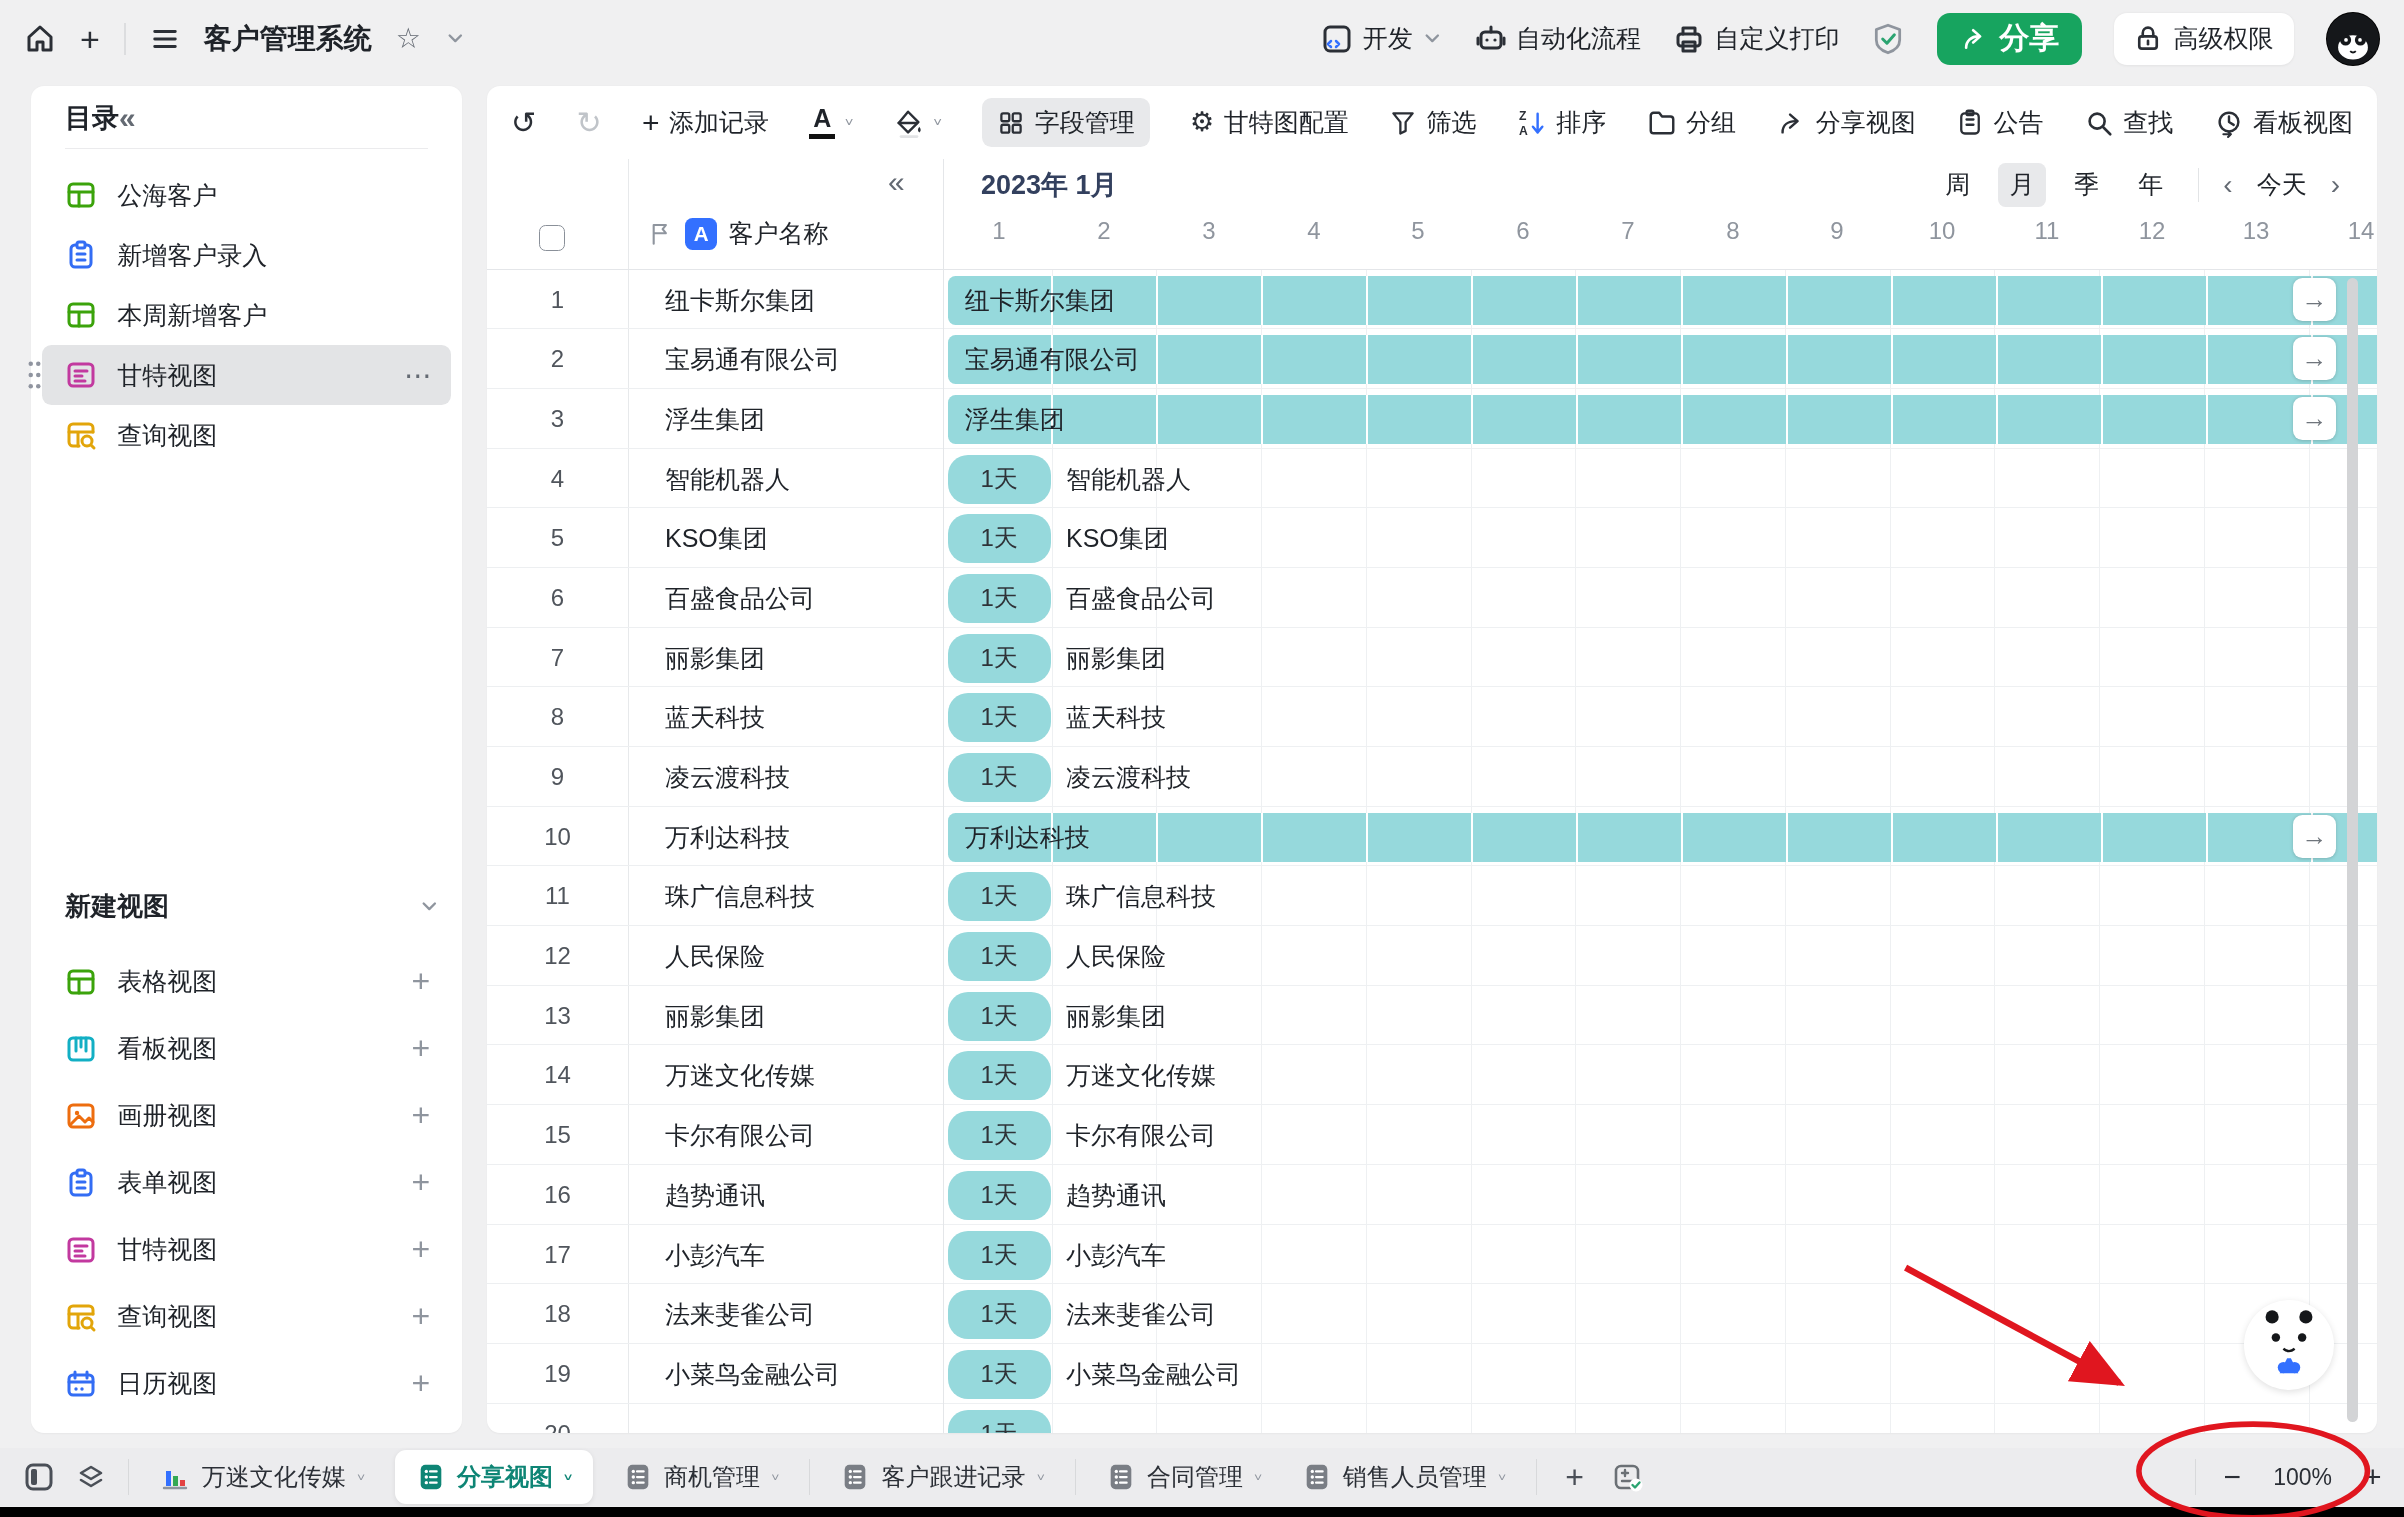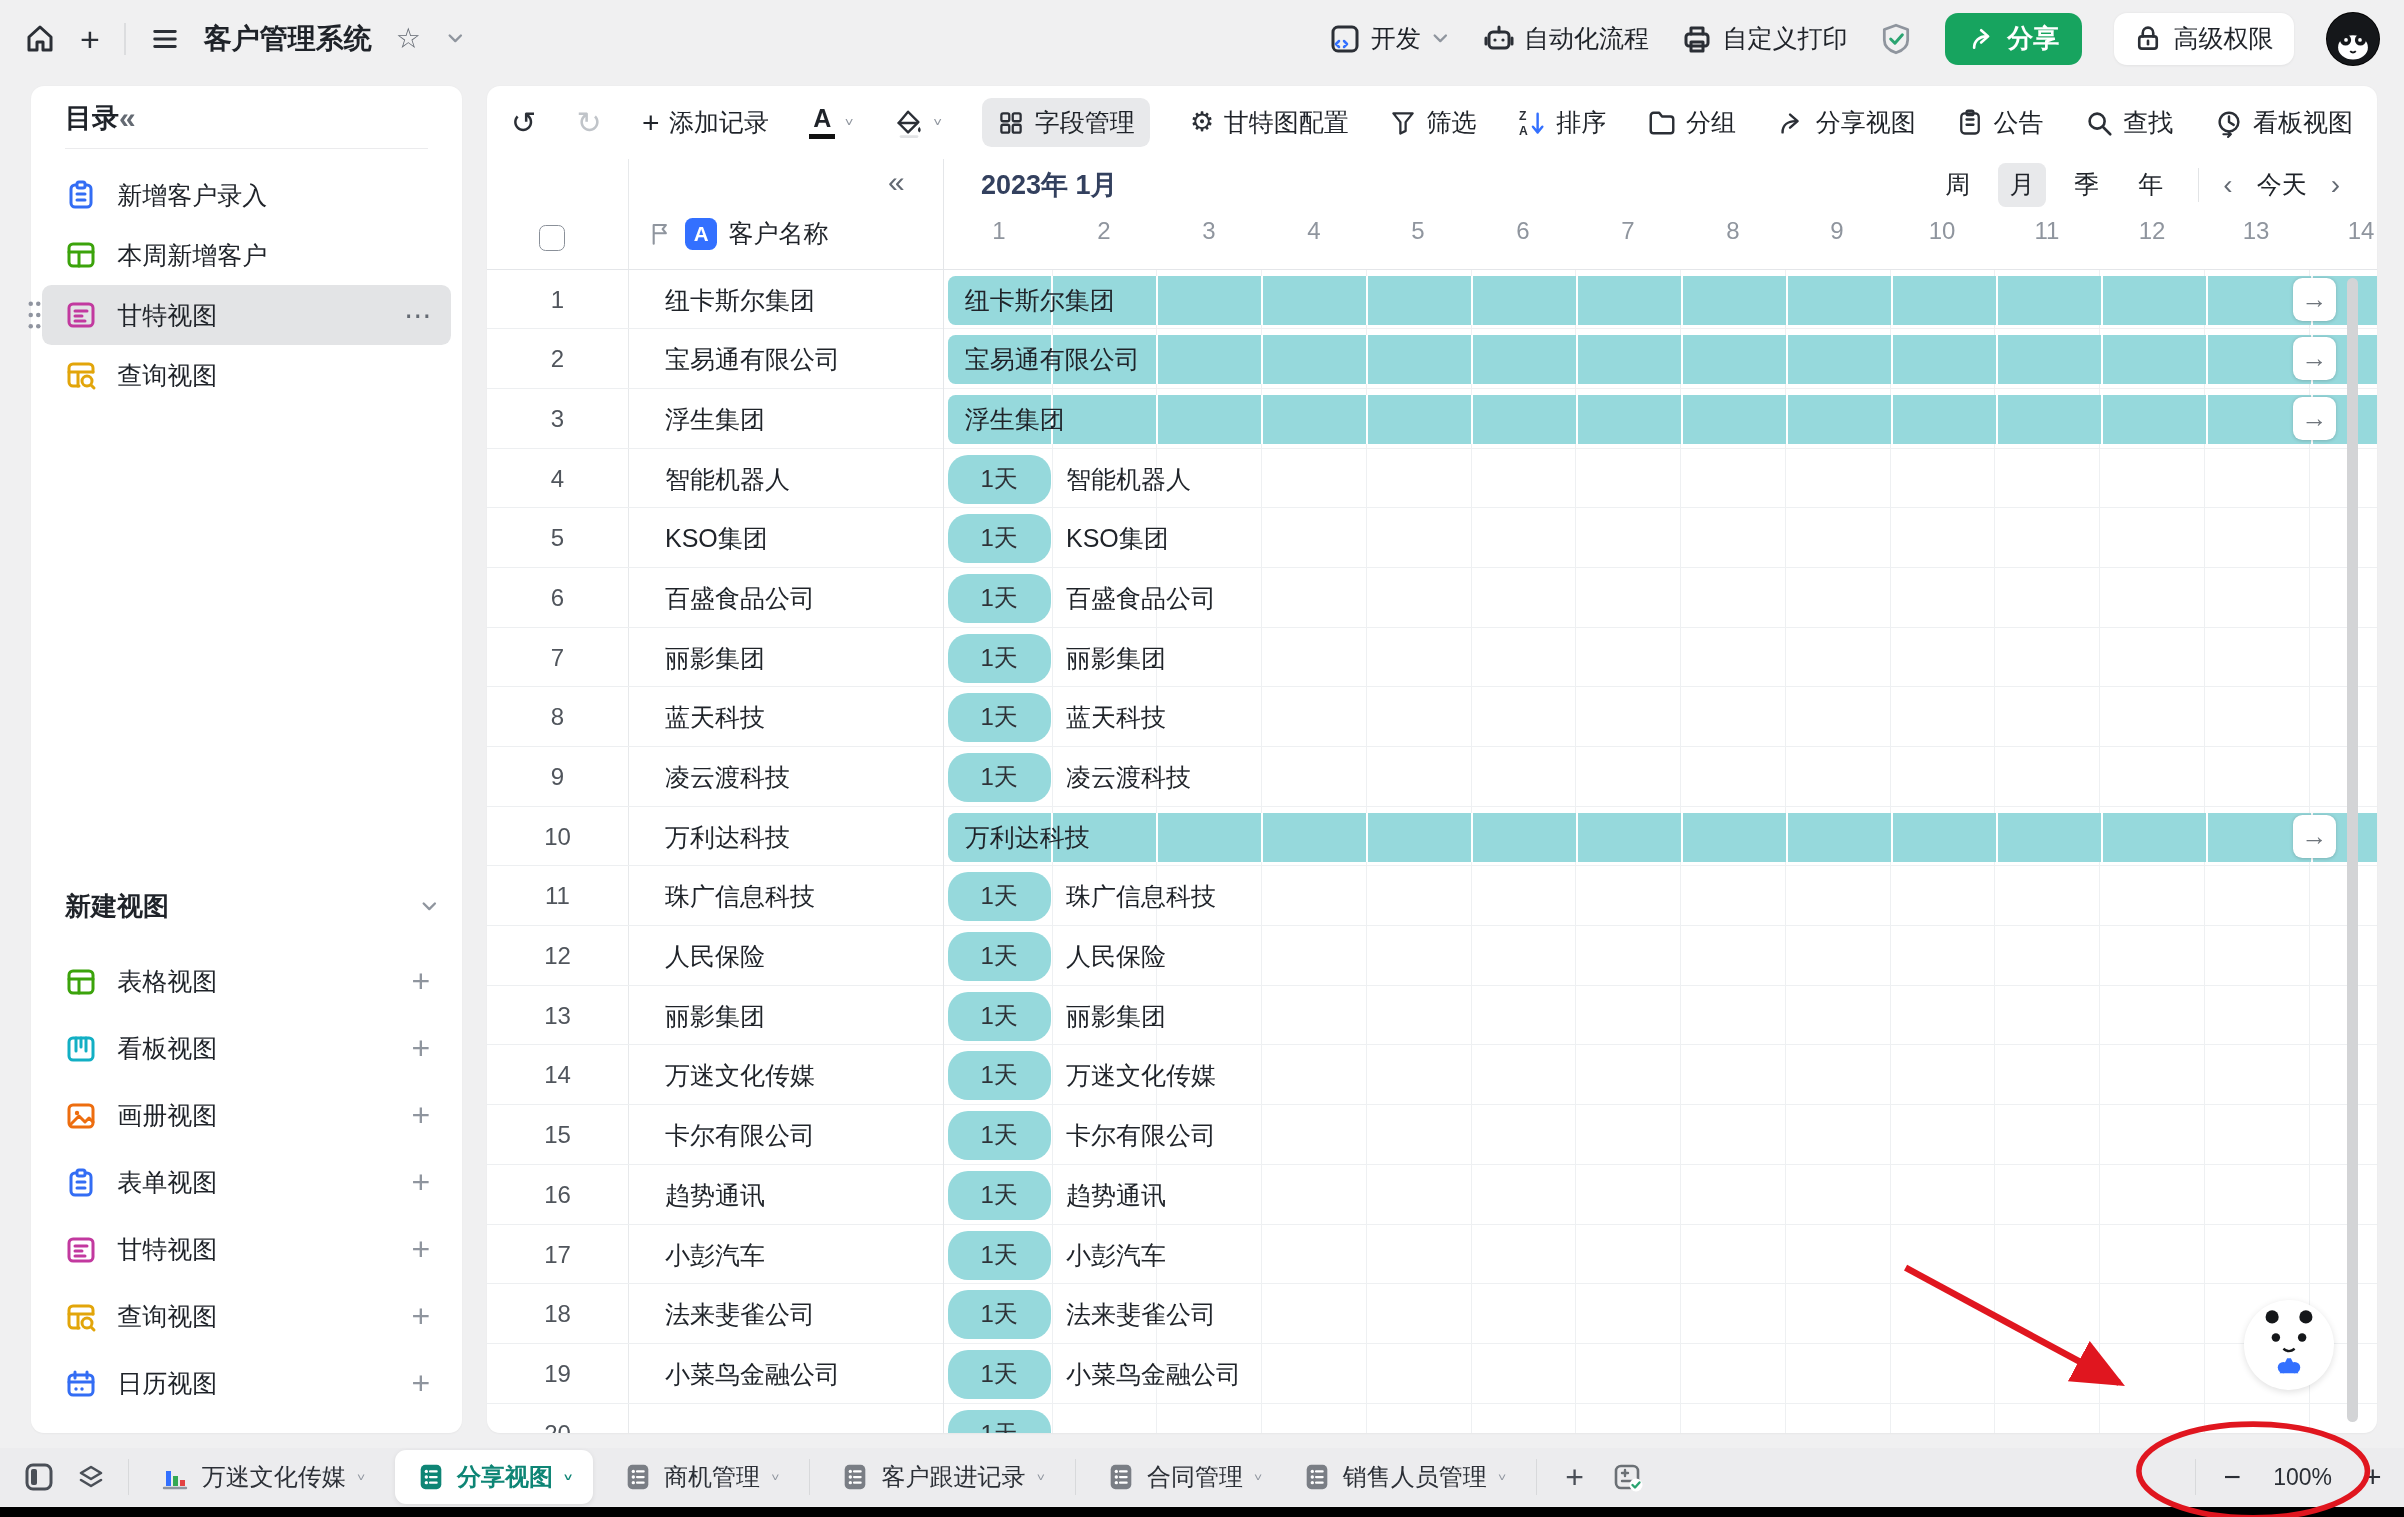--- a/index.html
+++ b/index.html
@@ -7,21 +7,21 @@
        font-family:"Liberation Sans","DejaVu Sans",sans-serif;color:#1f2329;}
   svg{display:block;}
   
   .topbar{position:absolute;left:0;top:0;width:100%;height:77px;display:flex;align-items:center;justify-content:space-between;padding:0 24px;box-sizing:border-box;}
   .tb-group{display:flex;align-items:center;gap:24px;}
   .tb-title{font-size:28px;font-weight:700;}
   .vdiv{width:1.9px;height:32px;background:#dcdddf;}
   .glyph{font-size:28px;color:#2b2f36;line-height:1;}
   .glyph.gray{color:#646a73;}
   .tb-item{display:flex;align-items:center;gap:9.4px;font-size:25px;color:#1f2329;}
-  .btn-share{display:flex;align-items:center;gap:11.2px;height:52px;padding:0 22.5px;border-radius:13px;background:var(--brand-green);color:#fff;font-size:26px;font-weight:600;}
+  .btn-share{display:flex;align-items:center;gap:11.2px;height:52px;padding:0 22.5px;border-radius:13px;background:var(--brand-green);color:#fff;font-size:30px;font-weight:600;}
   .btn-perms{display:flex;align-items:center;gap:11.2px;height:52px;padding:0 20.6px;border-radius:13px;background:#fff;font-size:25px;box-shadow:0 0.9px 2.8px rgba(0,0,0,.06);}
   .avatar{width:54px;height:54px;border-radius:50%;overflow:hidden;background:#000;}
   
   .sidebar{position:absolute;left:31px;top:86px;width:431px;height:1347px;background:#fff;border-radius:13px;box-shadow:0 0.9px 1.9px rgba(0,0,0,.04);}
   .sb-head{position:absolute;left:34px;top:7.5px;right:26px;height:49px;display:flex;align-items:center;justify-content:flex-start;font-size:27px;font-weight:700;}
   .sb-divider{position:absolute;left:34px;right:34px;top:62px;height:0.9px;background:#ebebed;}
   .sb-list{position:absolute;left:0;right:0;top:79px;}
   .sb-item{position:relative;height:60px;display:flex;align-items:center;gap:20.6px;margin:0 11.2px;padding-left:22.5px;border-radius:9.4px;font-size:25px;}
   .sb-item.selected{background:var(--select-gray);}
   .sb-dots{position:absolute;left:-15px;top:13px;}
@@ -189,20 +189,29 @@
   <div class="sidebar">
     <div class="sb-head">
       <span>目录</span>
       <span style="font-size:30px;color:#646a73;">«</span>
     </div>
     <div class="sb-divider"></div>
     <div class="sb-list" id="sb-list">
         <div class="sb-item">
           <span class="icon">
             <svg width="32" height="32" viewBox="0 0 32 32">
+              <rect x="4" y="5" width="24" height="22" rx="4" fill="none" stroke="#3BA30B" stroke-width="3" stroke-linecap="round" stroke-linejoin="round"></rect>
+              <path d="M4 13 H28 M14 13 V27" fill="none" stroke="#3BA30B" stroke-width="3" stroke-linecap="round" stroke-linejoin="round"></path>
+            </svg>
+          </span>
+          <span>公海客户</span>
+        </div>
+        <div class="sb-item">
+          <span class="icon">
+            <svg width="32" height="32" viewBox="0 0 32 32">
               <rect x="6" y="6" width="20" height="22" rx="4" fill="none" stroke="#336DF4" stroke-width="3" stroke-linecap="round" stroke-linejoin="round"></rect>
               <rect x="12" y="3" width="8" height="6" rx="2" fill="#fff" stroke="#336DF4" stroke-width="3" stroke-linecap="round" stroke-linejoin="round"></rect>
               <path d="M12 15 H20 M12 21 H20" fill="none" stroke="#336DF4" stroke-width="3" stroke-linecap="round" stroke-linejoin="round"></path>
             </svg>
           </span>
           <span>新增客户录入</span>
         </div>
         <div class="sb-item">
           <span class="icon">
             <svg width="32" height="32" viewBox="0 0 32 32">

